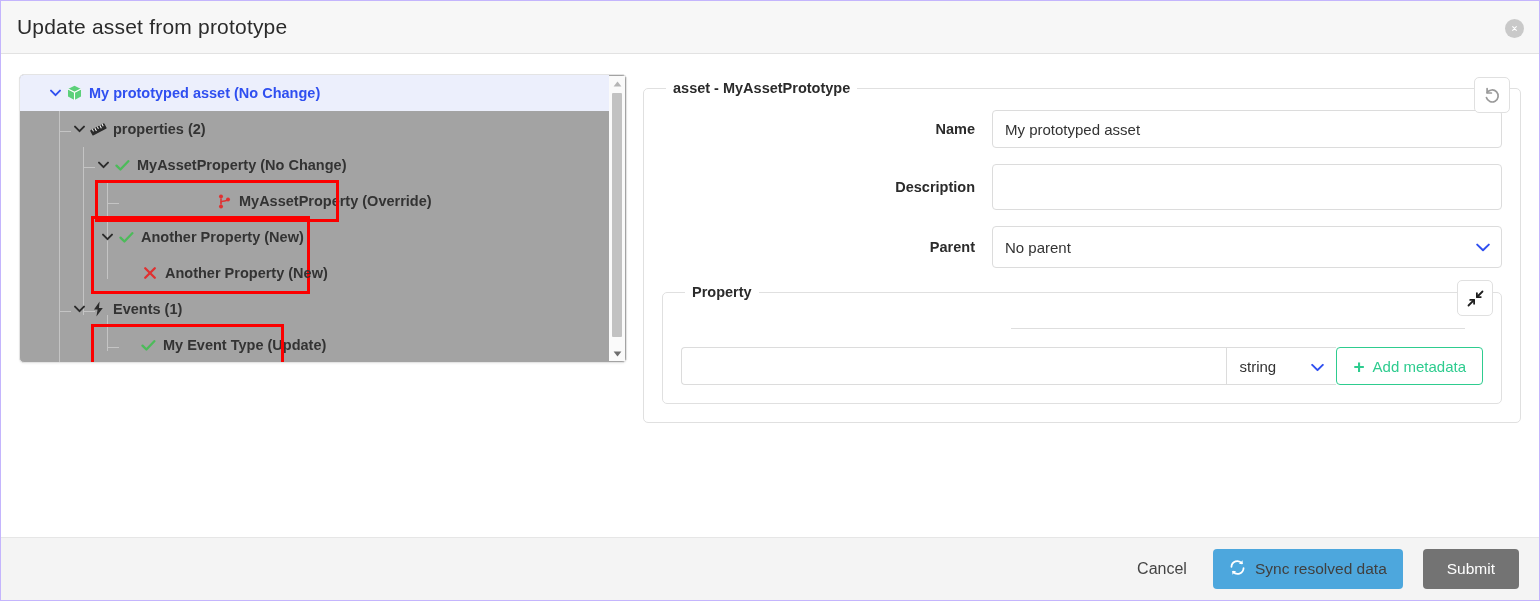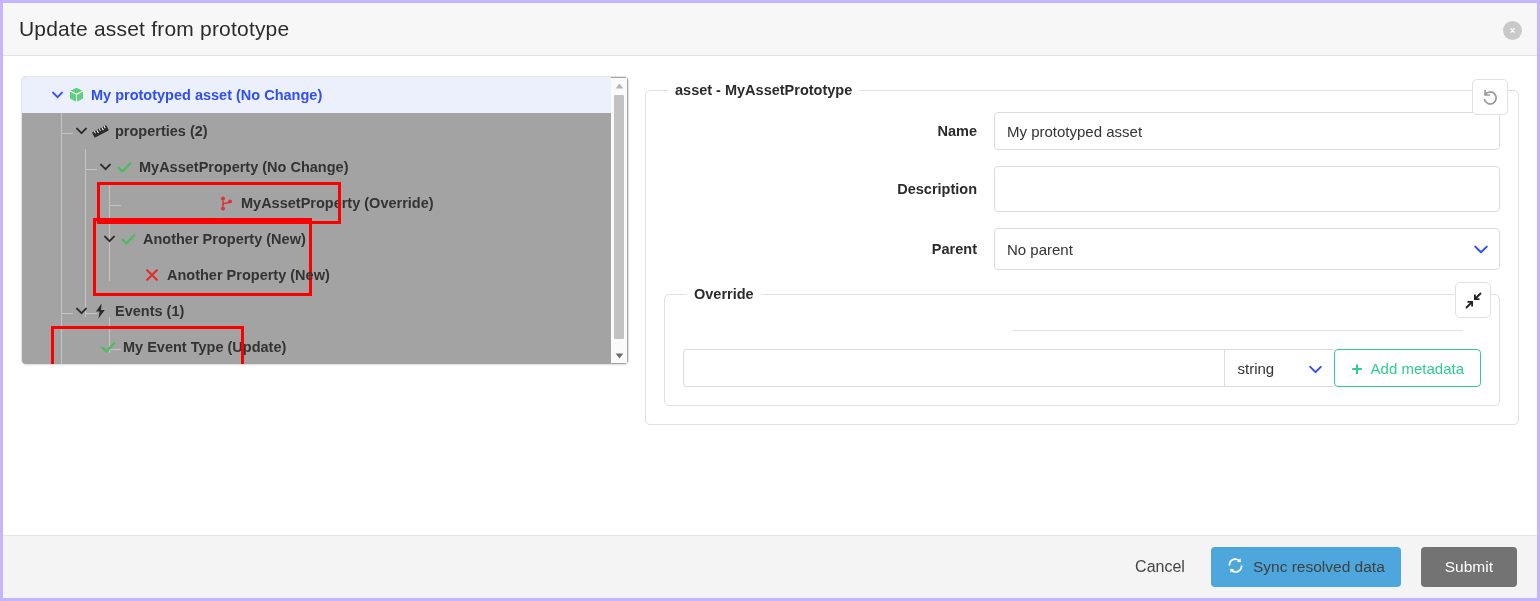--- a/index.html
+++ b/index.html
@@ -6,21 +6,21 @@
   html, body {
     margin: 0; padding: 0;
     background: #ffffff;
     font-family: "Liberation Sans", sans-serif;
   }
   #app {
     position: relative;
     width: 1540px;
     height: 601px;
     background: #ffffff;
-    border: 3px solid #c4b5fd;
+    border: 1px solid #c4b5fd;
     overflow: hidden;
     display: flex;
     flex-direction: column;
   }
 
   
   .dlg-header {
     height: 53px;
     flex: 0 0 53px;
     background: #f7f7f7;
@@ -437,21 +437,21 @@
               </svg>
           </span>
           <span class="nicon">
             <svg width="11" height="16" viewBox="0 0 11 16">
                 <path d="M6.6 0.5 L1 8.6 L4.6 8.6 L3.4 15.5 L9.8 7.0 L6.0 7.0 Z" fill="#2b2b2b"></path>
               </svg>
           </span>
           <span class="nlabel">Events (1)</span>
         </div>
 
-        <div class="tree-node hl" style="padding-left:26px; margin-left:32px; width:187px;text-align:center;">
+        <div class="tree-node hl" style="padding-left:26px; margin-left:74px; width:187px;text-align:center;">
           <span class="caret hidden"></span>
           <span class="nicon">
             <svg width="15" height="13" viewBox="0 0 15 13">
                 <path d="M1.5 6.6 L5.4 10.5 L13.3 2.2" stroke="#4cbb5a" stroke-width="2.3" fill="none" stroke-linecap="round" stroke-linejoin="round"></path>
               </svg>
           </span>
           <span class="nlabel">My Event Type (Update)</span>
         </div>
 
       </div>
@@ -507,21 +507,21 @@
               <span class="chev">
                 <svg width="14" height="9" viewBox="0 0 14 9">
                     <path d="M1.2 1.6 L7 7.2 L12.8 1.6" stroke="#2f4ff0" stroke-width="2" fill="none" stroke-linecap="round" stroke-linejoin="round"></path>
                   </svg>
               </span>
             </div>
           </div>
         </div>
 
         <fieldset class="box meta-box">
-          <legend>Override</legend>
+          <legend>Property</legend>
 
           <button class="corner-btn" style="top:-20px; right:8px;">
             <svg width="17" height="17" viewBox="0 0 17 17">
               <path d="M15.5 1.5 L10 7" stroke="#1f1f1f" stroke-width="1.8" stroke-linecap="round"></path>
               <path d="M9.9 3.2 L9.9 7.1 L13.8 7.1" stroke="#1f1f1f" stroke-width="1.8" fill="none" stroke-linecap="round" stroke-linejoin="round"></path>
               <path d="M1.5 15.5 L7 10" stroke="#1f1f1f" stroke-width="1.8" stroke-linecap="round"></path>
               <path d="M7.1 13.8 L7.1 9.9 L3.2 9.9" stroke="#1f1f1f" stroke-width="1.8" fill="none" stroke-linecap="round" stroke-linejoin="round"></path>
             </svg>
           </button>
 

